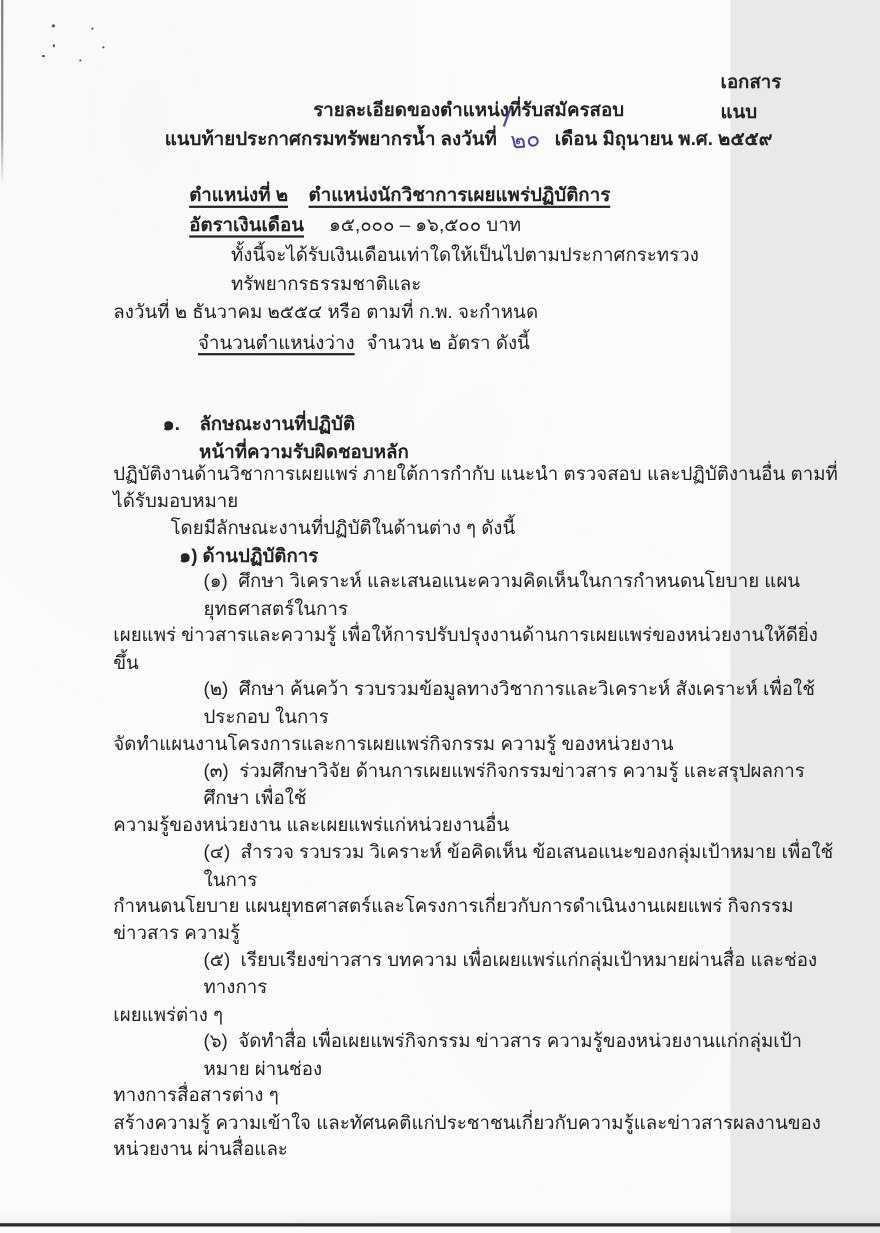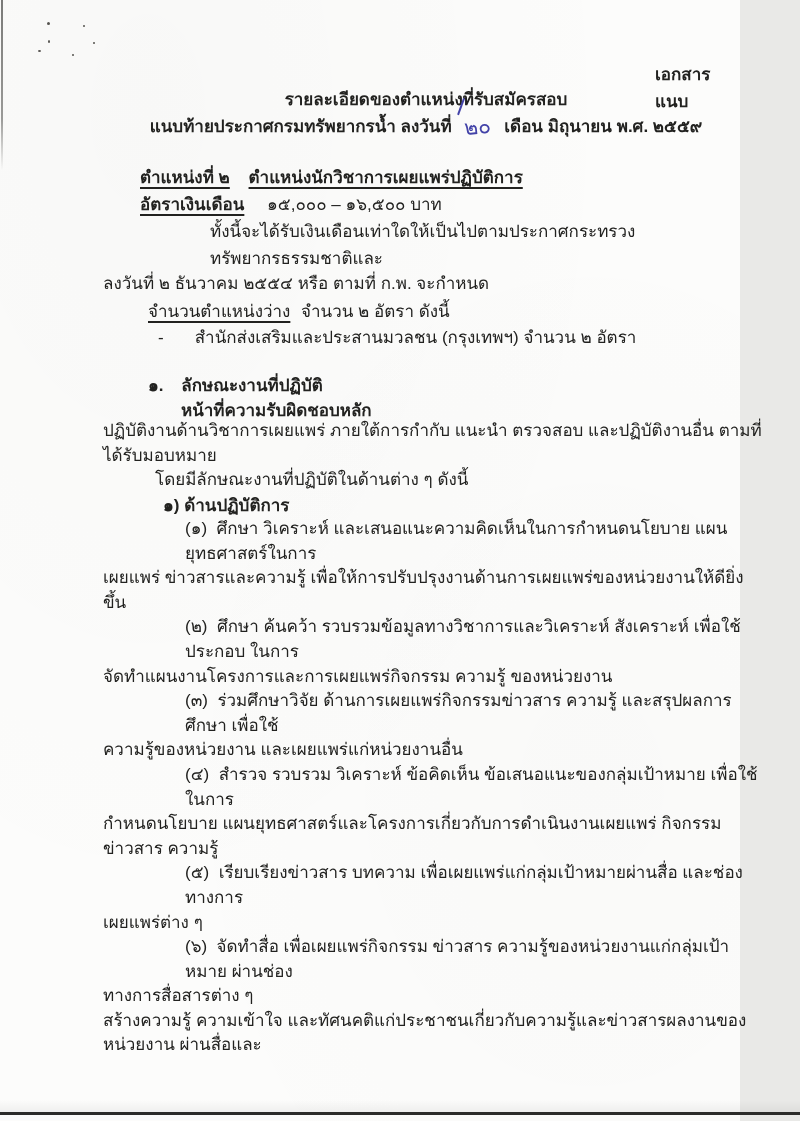--- a/index.html
+++ b/index.html
@@ -2,31 +2,31 @@
 <html lang="th"><head>
 <meta charset="utf-8">
 <style>
   html,body{margin:0;padding:0;}
   body{
     width:800px;height:1121px;overflow:hidden;
     background:#e9e9e7;
     font-family:"Liberation Sans","DejaVu Sans",sans-serif;
   }
   .page{
-    position:relative;width:740px;height:1121px;
+    position:relative;width:664px;height:1121px;
     background:
       radial-gradient(ellipse at 20% 10%, rgba(0,0,0,0.015), transparent 60%),
       radial-gradient(ellipse at 80% 70%, rgba(0,0,0,0.012), transparent 55%),
       #fcfcfb;
     color:#222220;
     font-size:17px;
   }
   .abs{position:absolute;}
   .b{font-weight:bold;}
-  .u{text-decoration:underline;text-decoration-thickness:1.5px;text-underline-offset:4px;}
+  .u{text-decoration:underline;text-decoration-thickness:1.5px;text-underline-offset:4px;margin-left:32px;}
   .center-wrap{left:0;top:0;width:784px;text-align:center;padding-left:34px;}
   .line{white-space:pre-wrap;line-height:24.6px;min-height:24.6px;}
   .indent{padding-left:82px;}
   .indent2{padding-left:52px;}
   .flush{padding-left:0;}
   .lines-box{width:662px;}
   .handwritten{
     display:inline-block;
     color:#4343a8;
     font-size:21px;
@@ -83,24 +83,20 @@
     <span style="margin-left:18px;">๑๕,๐๐๐ – ๑๖,๕๐๐ บาท</span>
   </div>
 
   <div class="abs" style="left:210px;top:217px;">ทั้งนี้จะได้รับเงินเดือนเท่าใดให้เป็นไปตามประกาศกระทรวงทรัพยากรธรรมชาติและ</div>
   <div class="abs" style="left:103px;top:269px;">ลงวันที่ ๒ ธันวาคม ๒๕๕๔ หรือ ตามที่ ก.พ. จะกำหนด</div>
 
   <div class="abs" style="left:148px;top:297px;">
     <span class="u">จำนวนตำแหน่งว่าง</span>
     <span style="margin-left:6px;">จำนวน ๒ อัตรา ดังนี้</span>
   </div>
-  <div class="abs" style="left:158px;top:323px;">
-    <span class="dash-cell">-</span>
-    <span>สำนักส่งเสริมและประสานมวลชน (กรุงเทพฯ) จำนวน ๒ อัตรา</span>
-  </div>
 
   <div class="abs b" style="left:148px;top:371px;">
     <span>๑.</span>
     <span style="margin-left:13px;text-align:right;">ลักษณะงานที่ปฏิบัติ</span>
   </div>
   <div class="abs b" style="left:181px;top:396px;">หน้าที่ความรับผิดชอบหลัก</div>
 
   <div class="abs lines-box" style="left:103px;top:419px;" id="intro-lines">
       <div class="line flush">ปฏิบัติงานด้านวิชาการเผยแพร่ ภายใต้การกำกับ แนะนำ ตรวจสอบ และปฏิบัติงานอื่น ตามที่ได้รับมอบหมาย</div>
       <div class="line indent2">โดยมีลักษณะงานที่ปฏิบัติในด้านต่าง ๆ ดังนี้</div>

